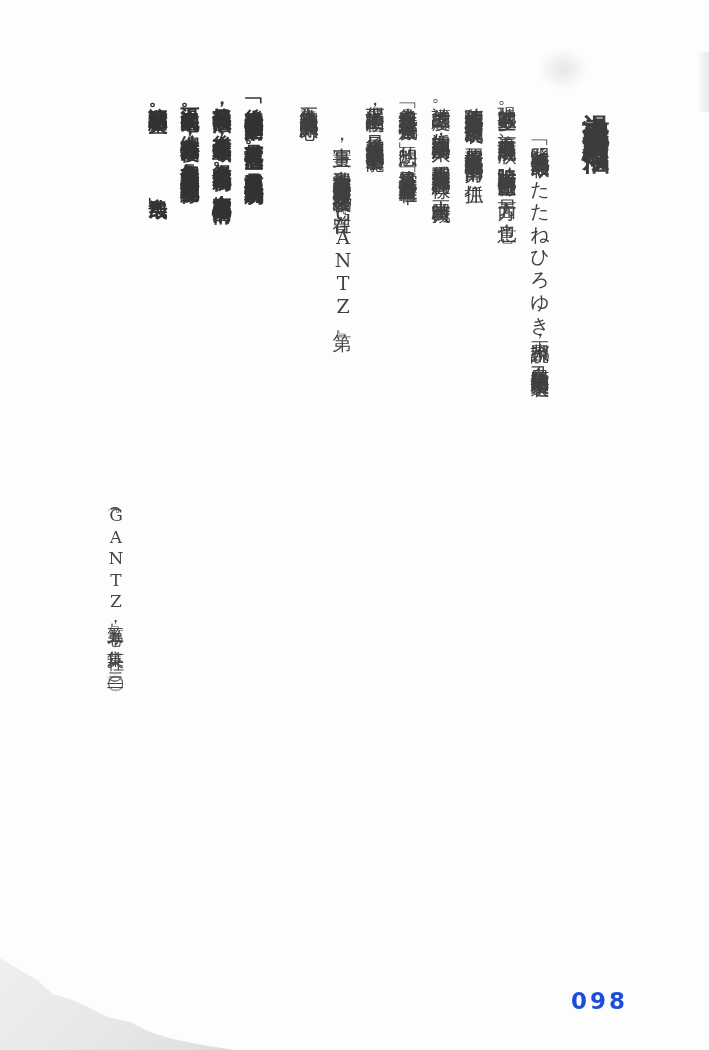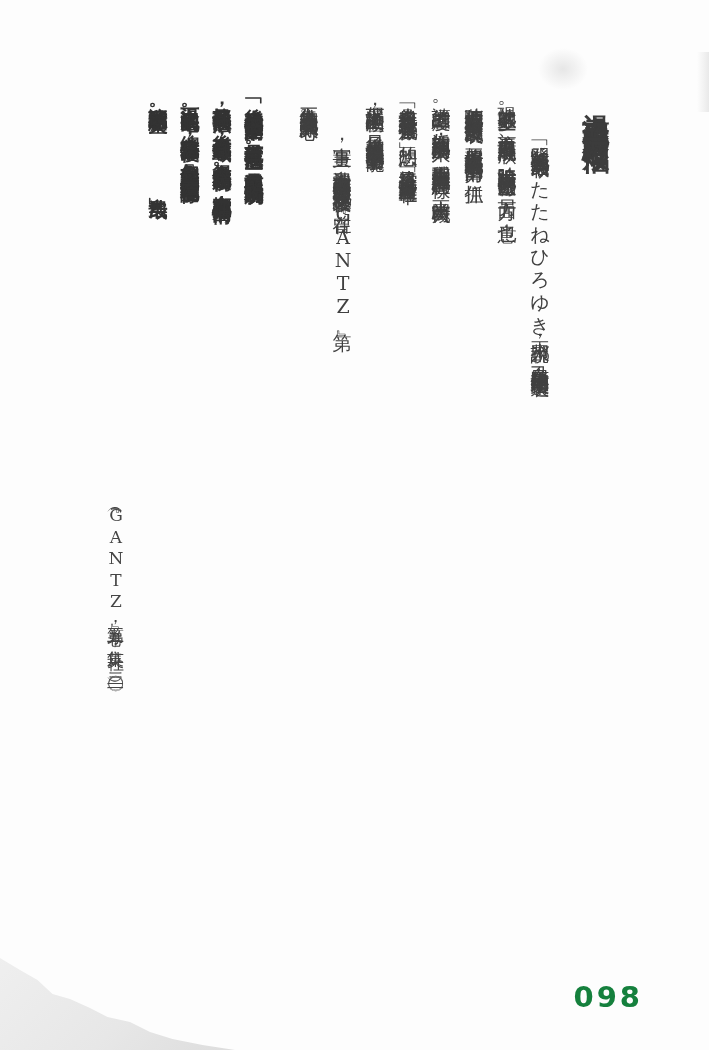--- a/index.html
+++ b/index.html
@@ -48,26 +48,26 @@
   .citation-group { margin-right:12px; }
   .citation {
     font-size:17px;
     letter-spacing:1.5px;
     line-height:30px;
     padding-top:410px;
     color:#454545;
   }
   .pagenum {
     position:absolute;
-    right:66px; bottom:36px;
+    right:81px; bottom:36px;
     font-family:"DejaVu Sans","Liberation Sans",sans-serif;
     font-weight:700;
-    font-size:29px;
+    font-size:23px;
     letter-spacing:3px;
-    color:#15803d;
+    color:#1d4ed8;
   }
   
   .corner-tear {
     position:absolute;
     left:0; bottom:0;
     width:250px; height:100px;
     background:linear-gradient(135deg,#efefef 0%,#e7e7e7 55%,#dcdcdc 100%);
     clip-path:polygon(0 8%,8% 20%,15% 30%,21% 44%,28% 49%,36% 58%,43% 67%,52% 72%,60% 82%,69% 89%,81% 95%,94% 100%,0 100%);
   }
   .smudge-top {

